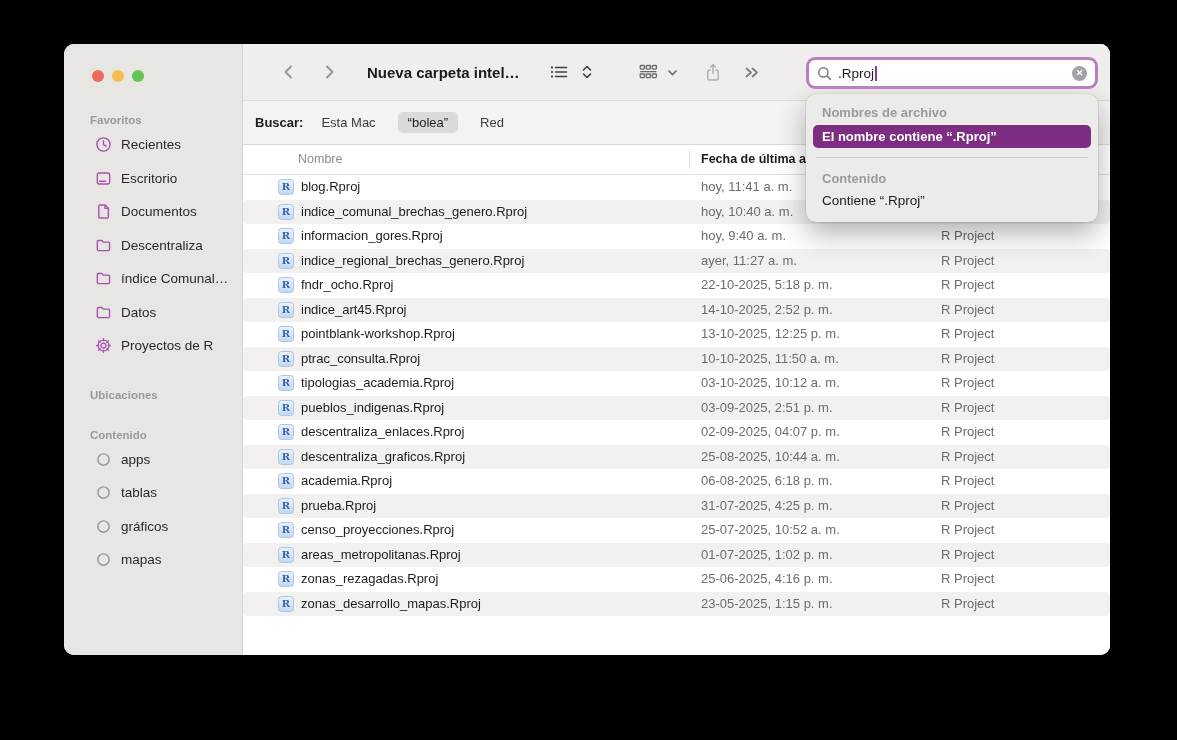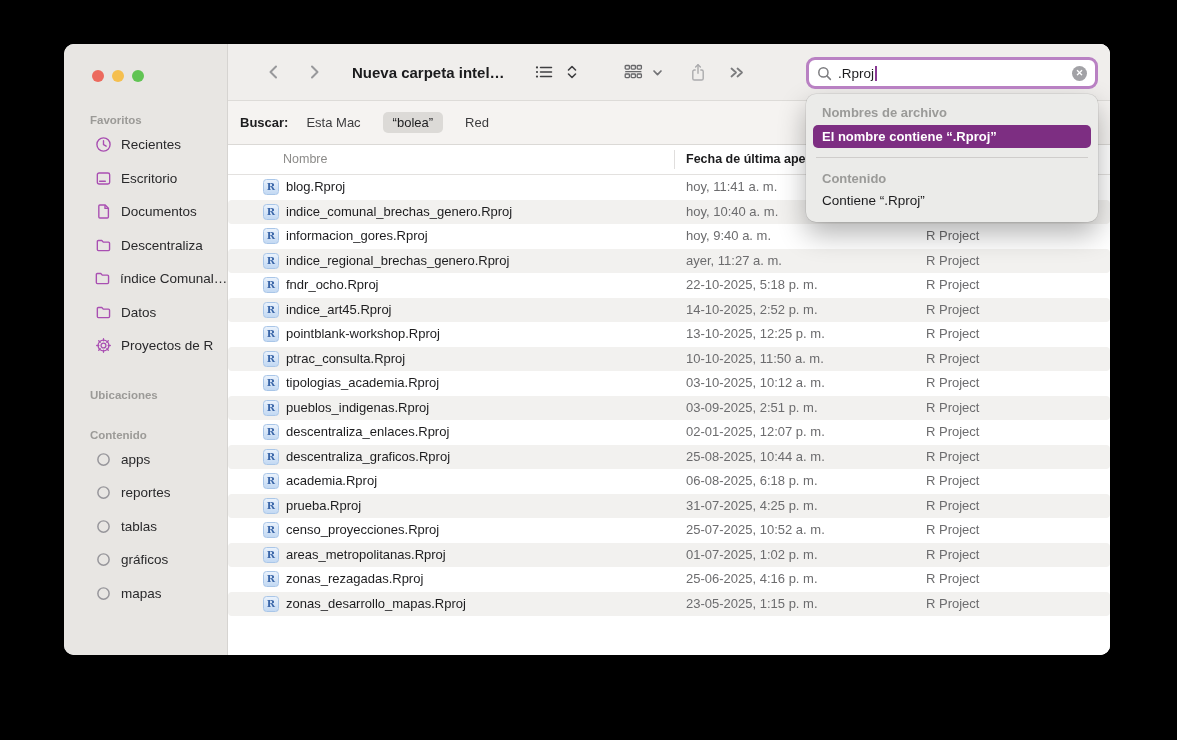--- a/index.html
+++ b/index.html
@@ -7,21 +7,21 @@
     width:1177px;height:740px;overflow:hidden;background:#000;
     font-family:"Liberation Sans",sans-serif;position:relative;
     -webkit-font-smoothing:antialiased;
   }
   .window{
     position:absolute;left:64px;top:44px;width:1046px;height:611px;
     border-radius:10px;overflow:hidden;background:#fff;display:flex;
     box-shadow:0 28px 70px rgba(0,0,0,.65);
   }
   
-  .sidebar{width:164px;flex:none;background:#e8e6e3;position:relative;border-right:1px solid #d6d4d1;box-sizing:border-box;}
+  .sidebar{width:179px;flex:none;background:#e8e6e3;position:relative;border-right:1px solid #d6d4d1;box-sizing:border-box;}
   .traffic{position:absolute;top:26px;left:28px;display:flex;gap:8px;}
   .tl{width:12px;height:12px;border-radius:50%;display:inline-block;}
   .tl.red{background:#ec6a5e;}
   .tl.yellow{background:#f5bf4f;}
   .tl.green{background:#61c454;}
   .sidenav{position:absolute;top:68px;left:0;right:0;}
   .shead{height:16px;line-height:16px;padding-left:26px;font-size:11.5px;font-weight:700;color:#9b9a97;}
   .section + .section{margin-top:24px;}
   .sitem{height:33.5px;display:flex;align-items:center;padding-left:30px;cursor:default;}
   .sicon{width:18px;height:18px;margin-right:9px;display:flex;align-items:center;justify-content:center;}
@@ -180,28 +180,20 @@
               </svg>
             </span>
             <span class="slabel">apps</span>
           </div>
           <div class="sitem">
             <span class="sicon">
               <svg viewBox="0 0 16 16">
                 <circle cx="8" cy="8" r="5.3" fill="none" stroke="#97969b" stroke-width="1.4"></circle>
               </svg>
             </span>
-            <span class="slabel">reportes</span>
-          </div>
-          <div class="sitem">
-            <span class="sicon">
-              <svg viewBox="0 0 16 16">
-                <circle cx="8" cy="8" r="5.3" fill="none" stroke="#97969b" stroke-width="1.4"></circle>
-              </svg>
-            </span>
             <span class="slabel">tablas</span>
           </div>
           <div class="sitem">
             <span class="sicon">
               <svg viewBox="0 0 16 16">
                 <circle cx="8" cy="8" r="5.3" fill="none" stroke="#97969b" stroke-width="1.4"></circle>
               </svg>
             </span>
             <span class="slabel">gráficos</span>
           </div>
@@ -358,21 +350,21 @@
         </div>
         <div class="row stripe">
           <span class="ricon">R</span>
           <span class="fname">pueblos_indigenas.Rproj</span>
           <span class="fdate">03-09-2025, 2:51 p. m.</span>
           <span class="fkind">R Project</span>
         </div>
         <div class="row">
           <span class="ricon">R</span>
           <span class="fname">descentraliza_enlaces.Rproj</span>
-          <span class="fdate">02-01-2025, 12:07 p. m.</span>
+          <span class="fdate">02-09-2025, 04:07 p. m.</span>
           <span class="fkind">R Project</span>
         </div>
         <div class="row stripe">
           <span class="ricon">R</span>
           <span class="fname">descentraliza_graficos.Rproj</span>
           <span class="fdate">25-08-2025, 10:44 a. m.</span>
           <span class="fkind">R Project</span>
         </div>
         <div class="row">
           <span class="ricon">R</span>

